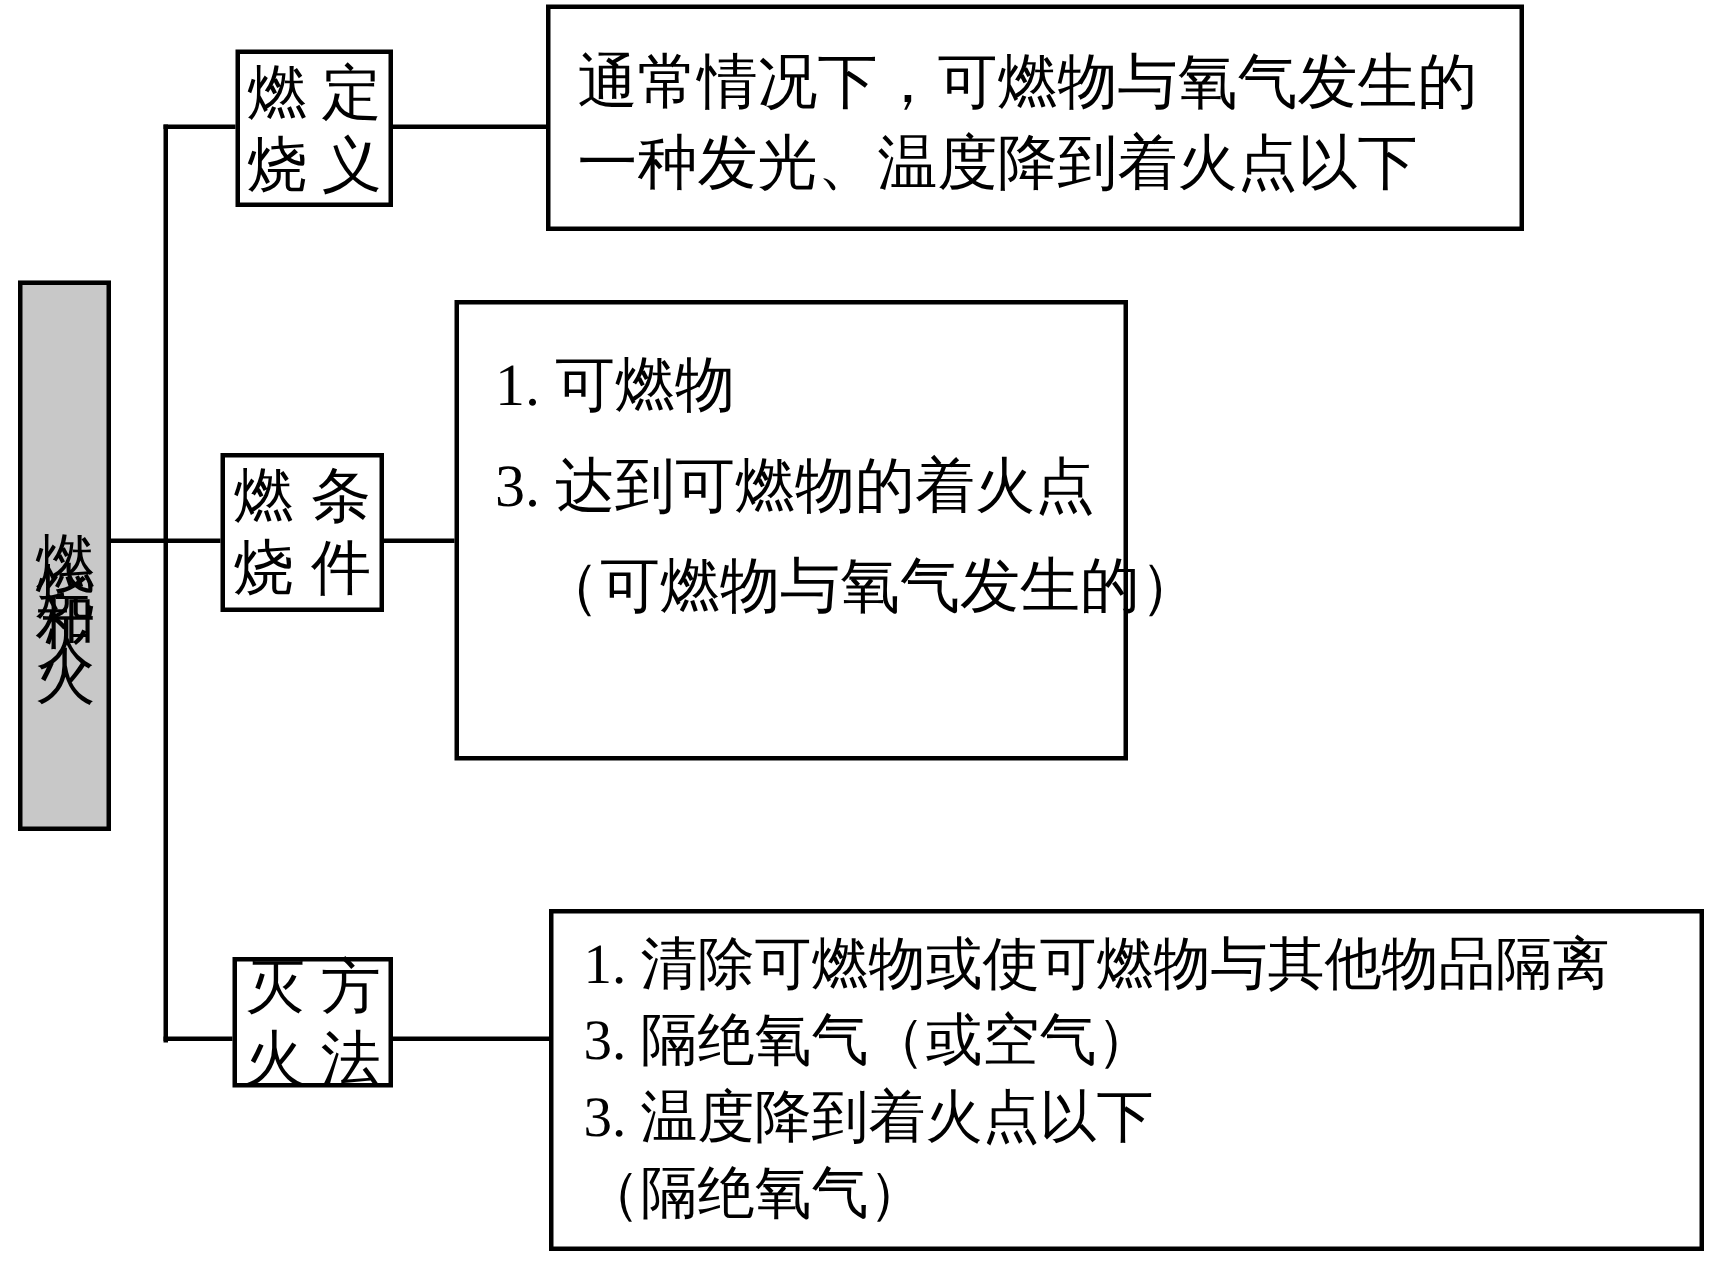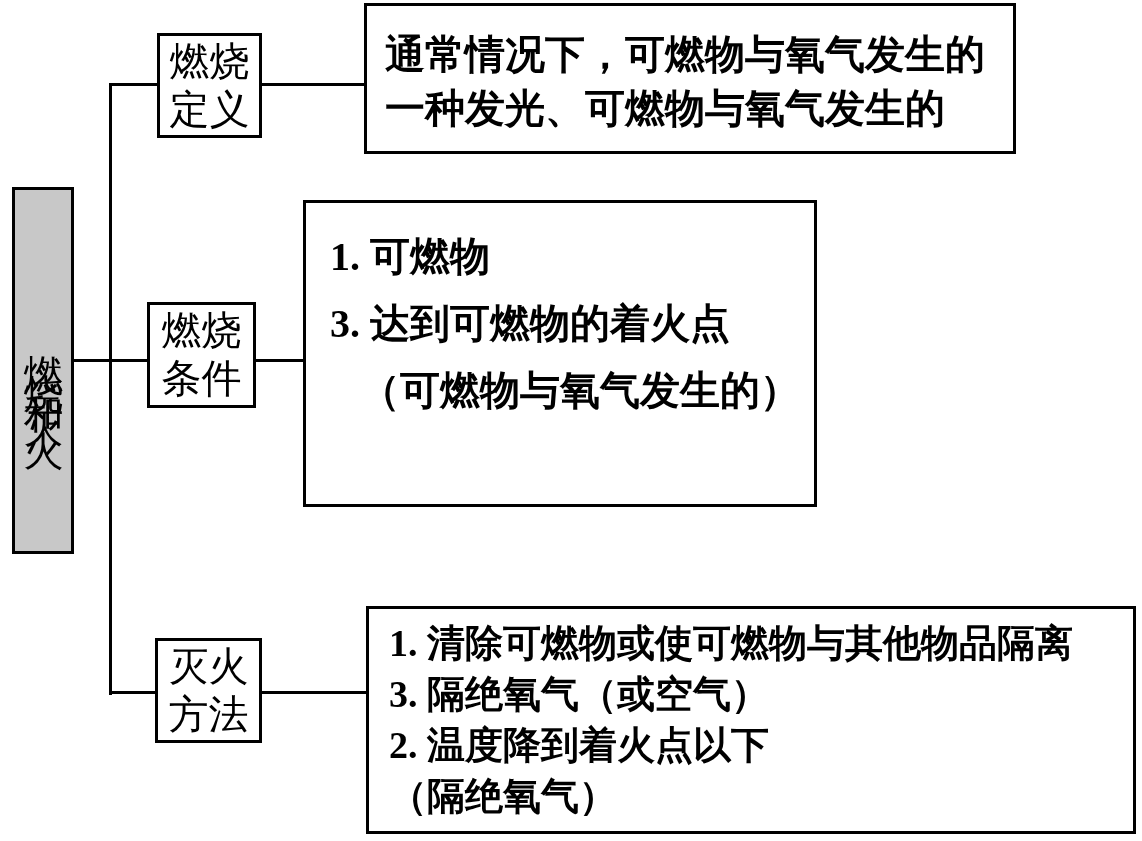--- a/index.html
+++ b/index.html
@@ -50,61 +50,61 @@
     white-space: nowrap;
   }
 
   
   .label-box {
     position: absolute;
     border: 3px solid #000000;
     box-sizing: border-box;
     background: #ffffff;
     display: flex;
-    flex-direction: column;
+    flex-direction: row;
     align-items: center;
     justify-content: center;
     font-size: 40px;
     line-height: 48px;
     text-align: center;
   }
   .label-def  { left: 157px; top: 33px;  width: 105px; height: 105px; }
   .label-cond { left: 147px; top: 302px; width: 109px; height: 106px; }
-  .label-ext  { left: 155px; top: 638px; width: 107px; height: 105px; }
+  .label-ext  { left: 155px; top: 638px; width: 107px; height: 87px; }
 
   
   .content-box {
     position: absolute;
     border: 3px solid #000000;
     box-sizing: border-box;
     background: #ffffff;
   }
   .box-def {
     left: 364px; top: 3px;
     width: 652px; height: 151px;
     padding: 22px 6px 0 18px;
     font-size: 40px;
     line-height: 54px;
   }
   .box-cond {
     left: 303px; top: 200px;
-    width: 514px; height: 307px;
+    width: 449px; height: 307px;
     padding: 20px 4px 0 24px;
     font-size: 40px;
     line-height: 67px;
   }
   .box-cond .text-line:last-child { padding-left: 30px; }
   .box-ext {
     left: 366px; top: 606px;
     width: 770px; height: 228px;
     padding: 9px 4px 0 20px;
     font-size: 38px;
     line-height: 51px;
   }
-  .text-line { white-space: nowrap; font-weight: bold; }
+  .text-line { white-space: nowrap; }
 </style>
 </head>
 <body>
 
 <div class="canvas">
 
   <div class="line trunk"></div>
   <div class="line b1-left"></div>
   <div class="line b1-right"></div>
   <div class="line b2-left"></div>
@@ -115,37 +115,37 @@
   <div class="root-box">
     <span class="root-label">燃烧和灭火</span>
   </div>
 
   <div class="label-box label-def">
     <span>燃烧</span>
     <span>定义</span>
   </div>
   <div class="content-box box-def">
     <div class="text-line">通常情况下，可燃物与氧气发生的</div>
-    <div class="text-line">一种发光、可燃物与氧气发生的</div>
+    <div class="text-line">一种发光、温度降到着火点以下</div>
   </div>
 
   <div class="label-box label-cond">
     <span>燃烧</span>
     <span>条件</span>
   </div>
   <div class="content-box box-cond">
     <div class="text-line">1. 可燃物</div>
     <div class="text-line">3. 达到可燃物的着火点</div>
     <div class="text-line">（可燃物与氧气发生的）</div>
   </div>
 
   <div class="label-box label-ext">
     <span>灭火</span>
     <span>方法</span>
   </div>
   <div class="content-box box-ext">
     <div class="text-line">1. 清除可燃物或使可燃物与其他物品隔离</div>
     <div class="text-line">3. 隔绝氧气（或空气）</div>
-    <div class="text-line">2. 温度降到着火点以下</div>
+    <div class="text-line">3. 温度降到着火点以下</div>
     <div class="text-line">（隔绝氧气）</div>
   </div>
 
 </div>
 
 </body></html>

